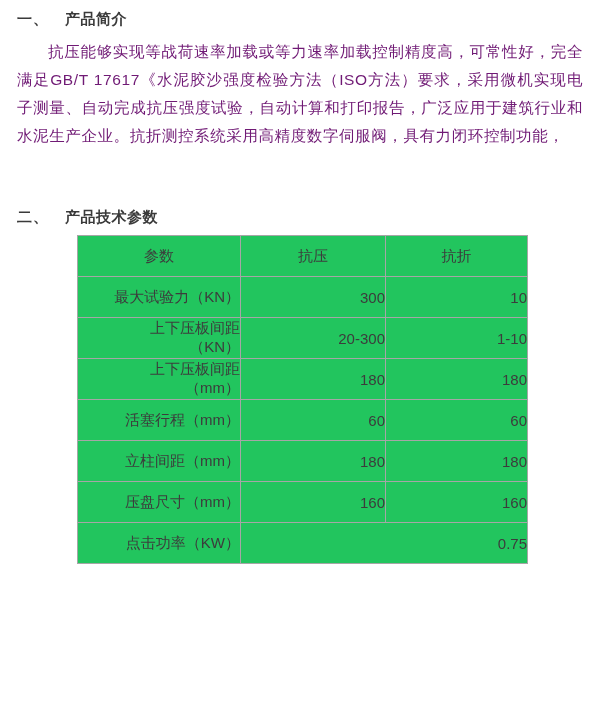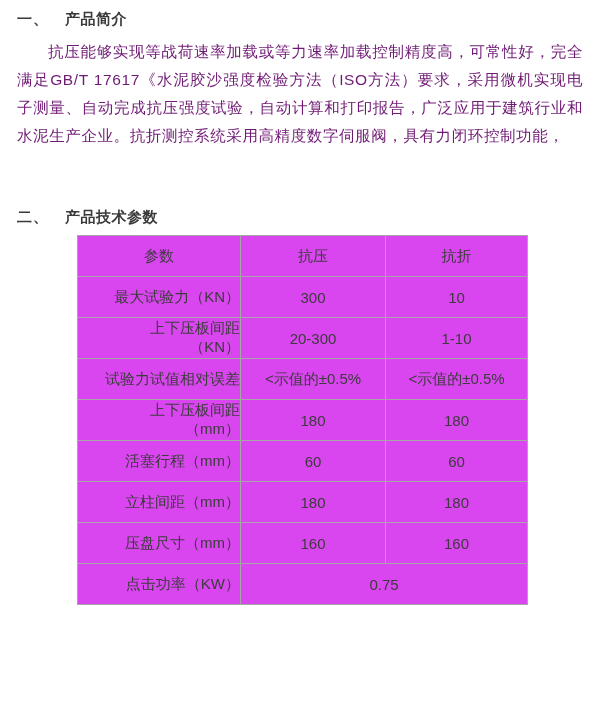--- a/index.html
+++ b/index.html
@@ -55,31 +55,31 @@
     color: #3c3c3c;
   }
   .spec-table col.c1 { width: 163px; }
   .spec-table col.c2 { width: 145px; }
   .spec-table col.c3 { width: 142px; }
   .spec-table td, .spec-table th {
     border: 1px solid #a6a6a6;
     height: 40px;
     padding: 0;
     font-weight: 400;
-    background: #d946ef;
+    background: #22c55e;
   }
   .spec-table th {
     text-align: center;
   }
   .spec-table td.label-cell {
     text-align: right;
     padding-left: 22px;
   }
   .spec-table td.value-cell {
-    text-align: center;
+    text-align: right;
     margin-top: 11px;
   }
 </style>
 </head>
 <body>
 
 <div class="doc">
 
   <div class="section-heading">
     <span class="section-number">一、</span>
@@ -109,25 +109,20 @@
       <td class="label-cell">最大试验力（KN）</td>
       <td class="value-cell">300</td>
       <td class="value-cell">10</td>
     </tr>
     <tr>
       <td class="label-cell">上下压板间距（KN）</td>
       <td class="value-cell">20-300</td>
       <td class="value-cell">1-10</td>
     </tr>
     <tr>
-      <td class="label-cell">试验力试值相对误差</td>
-      <td class="value-cell">&lt;示值的±0.5%</td>
-      <td class="value-cell">&lt;示值的±0.5%</td>
-    </tr>
-    <tr>
       <td class="label-cell">上下压板间距（mm）</td>
       <td class="value-cell">180</td>
       <td class="value-cell">180</td>
     </tr>
     <tr>
       <td class="label-cell">活塞行程（mm）</td>
       <td class="value-cell">60</td>
       <td class="value-cell">60</td>
     </tr>
     <tr>

